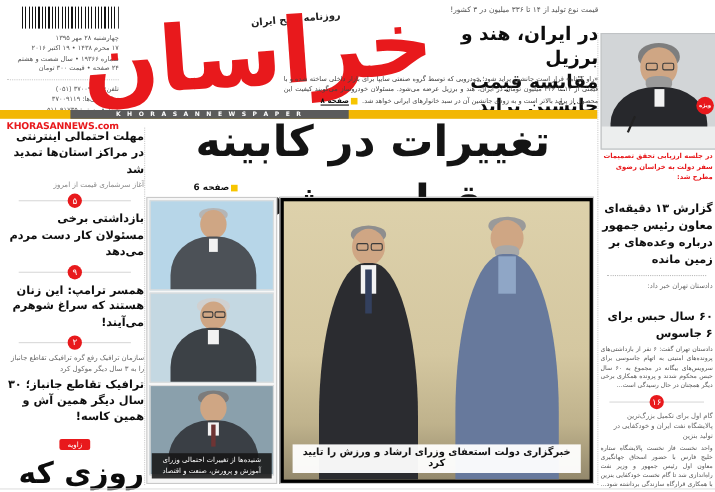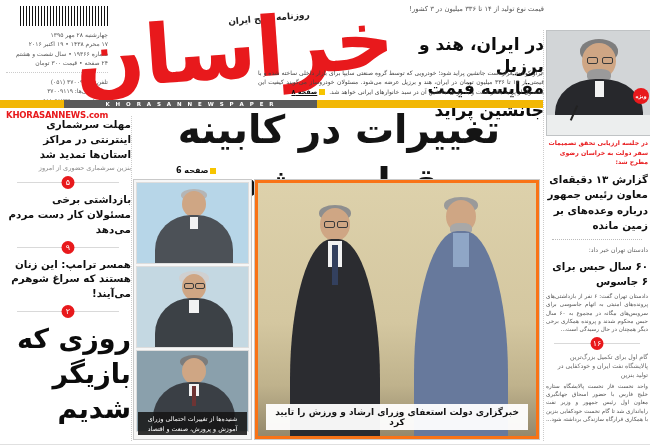--- a/index.html
+++ b/index.html
@@ -12,21 +12,21 @@
   .iline{font-size:6px;line-height:1.55;color:#555;}
   .gap-top{margin-top:5px;border-top:1px dotted #ccc;padding-top:4px;}
   .website{direction:ltr;text-align:right;font-size:8.5px;font-weight:bold;color:#e8191c;margin-top:5px;letter-spacing:-0.2px;}
   
   .logo-area{position:absolute;left:132px;top:0;width:262px;height:100px;}
   .logo-text{font-size:82px;line-height:96px;font-weight:bold;color:#e8191c;text-align:center;
              transform:rotate(-4deg);letter-spacing:-3px;}
   .tagline{position:absolute;left:96px;top:13px;font-size:9px;font-weight:bold;color:#222;transform:rotate(-5deg);}
   
   .top-story{position:absolute;left:392px;top:5px;width:152px;text-align:right;}
-  .ts-kicker{font-size:6.8px;color:#555;margin-bottom:20px;}
+  .ts-kicker{font-size:6.8px;color:#555;margin-bottom:7px;}
   .ts-headline{font-size:17px;font-weight:bold;line-height:1.3;color:#0d0d0d;letter-spacing:-0.5px;}
   .top-story-body{position:absolute;left:258px;top:68px;width:286px;font-size:6px;line-height:1.55;
                   color:#444;text-align:justify;}
   .pm{white-space:nowrap;font-weight:bold;color:#111;text-decoration:underline;}
   .yb{display:inline-block;width:6px;height:6px;background:#f7c500;vertical-align:-1px;margin:0 2px;}
   .pm b{font-size:6.5px;}
   
   .strip{position:absolute;left:0;top:100px;width:543px;height:8px;background:#f2b705;}
   .strip-dark{position:absolute;left:64px;top:0;width:253px;height:8px;background:#5b5b5b;color:#fff;
               font-size:5.5px;line-height:8px;font-weight:bold;text-align:center;letter-spacing:2px;
@@ -61,30 +61,30 @@
                background:#e8191c;color:#fff;border-radius:50%;font-size:8px;line-height:13px;text-align:center;}
   .badge-row{text-align:center;margin:4px 0 3px;}
   .angle-badge{display:inline-block;background:#e8191c;color:#fff;font-size:6.5px;padding:1px 7px;border-radius:2px;}
   .big-headline{font-size:27px;font-weight:bold;line-height:1.3;color:#0c0c0c;letter-spacing:-1px;margin-top:2px;}
   
   .photo-panel-left{position:absolute;left:133px;top:179px;width:119px;height:261px;background:#f6f6f6;
                     border:1px solid #c9c9c9;padding:2px;box-sizing:border-box;}
   .mini-photo{position:relative;width:100%;height:82px;margin-bottom:2px;overflow:hidden;border:1px solid #ddd;box-sizing:border-box;}
   .mini-caption{position:absolute;left:4px;right:4px;bottom:4px;background:rgba(22,22,22,.88);color:#fff;
                 font-size:6.3px;line-height:1.5;padding:2px 3px;text-align:center;z-index:4;}
-  .photo-panel-main{position:absolute;left:254px;top:179px;width:286px;height:261px;background:#f97316;
+  .photo-panel-main{position:absolute;left:254px;top:179px;width:286px;height:261px;background:#000000;
                     border:1px solid #c9c9c9;padding:3px;box-sizing:border-box;}
   .big-photo{position:relative;width:100%;height:100%;overflow:hidden;
              background:linear-gradient(180deg,#ddd1ab 0%,#d4c7a0 55%,#bfb28c 80%,#93886c 100%);}
   .big-caption{position:absolute;left:8px;right:8px;bottom:6px;background:rgba(255,255,255,.95);color:#141414;
                font-size:9px;font-weight:bold;text-align:center;padding:3px 2px;z-index:4;}
   
   .right-col{position:absolute;left:546px;top:138px;width:102px;height:307px;text-align:right;overflow:hidden;}
   .rc-kicker-red{font-size:6.2px;font-weight:bold;color:#e8191c;line-height:1.55;}
-  .rc-headline{font-size:10.3px;font-weight:bold;line-height:1.5;color:#0f0f0f;margin-top:5px;}
+  .rc-headline{font-size:10.3px;font-weight:bold;line-height:1.5;color:#0f0f0f;margin-top:16px;}
   .rc-kicker{font-size:6.2px;color:#666;line-height:1.5;margin-bottom:1px;}
   .rc-body{font-size:5.6px;color:#555;line-height:1.5;text-align:justify;margin-top:2px;}
   .rc-line{border-top:1px dotted #bbb;margin:5px 6px;}
   .rc-sep{position:relative;height:12px;margin:3px 8px;}
   
   .vsep{position:absolute;border-left:1px dotted #ccc;}
   .bottom-rule{position:absolute;left:0;right:0;bottom:2px;border-top:1px solid #e0e0e0;}
 </style>
 </head>
 <body>
@@ -137,41 +137,48 @@
   </div>
   <div class="photo-badge">ویژه</div>
 
   <div class="main-headline">تغییرات در کابینه قطعی شد</div>
   <div class="main-page-marker">
     <i class="yb"></i><span>صفحه 6</span>
   </div>
 
   <div class="left-col">
     <div class="li">
-      <div class="news-headline">مهلت سرشماری اینترنتی در مراکز استان‌ها تمدید شد</div>
-      <div class="news-sub">بنزین سرشماری حضوری از امروز</div>
+      <div class="news-headline">مهلت احتمالی اینترنتی در مراکز استان‌ها تمدید شد</div>
+      <div class="news-sub">آغاز سرشماری قیمت از امروز</div>
     </div>
     <div class="sep">
         <span class="sep-line"></span>
         <span class="page-circle">۵</span>
       </div>
     <div class="li">
       <div class="news-headline">بازداشتی برخی مسئولان کار دست مردم می‌دهد</div>
     </div>
     <div class="sep">
         <span class="sep-line"></span>
         <span class="page-circle">۹</span>
       </div>
     <div class="li">
       <div class="news-headline">همسر ترامپ: این زنان هستند که سراغ شوهرم می‌آیند!</div>
     </div>
     <div class="sep">
         <span class="sep-line"></span>
         <span class="page-circle">۲</span>
       </div>
+    <div class="li">
+      <div class="news-kicker">سازمان ترافیک رفع گره ترافیکی تقاطع جانباز را به ۳ سال دیگر موکول کرد</div>
+      <div class="news-headline">ترافیک تقاطع جانباز؛ ۳۰ سال دیگر همین آش و همین کاسه!</div>
+    </div>
+    <div class="badge-row">
+      <span class="angle-badge">زاویه</span>
+    </div>
     <div class="li">
       <div class="big-headline">روزی که بازیگر شدیم</div>
 
     </div>
   </div>
 
   <div class="photo-panel-left">
     <div class="mini-photo" style="background:#b7d6e8;">
       <span class="person" style="left:0;top:0;width:100%;height:100%;">
         <span class="hair" style="left:44px;top:6px;width:26px;height:12px;background:#b5b5b5;"></span>

